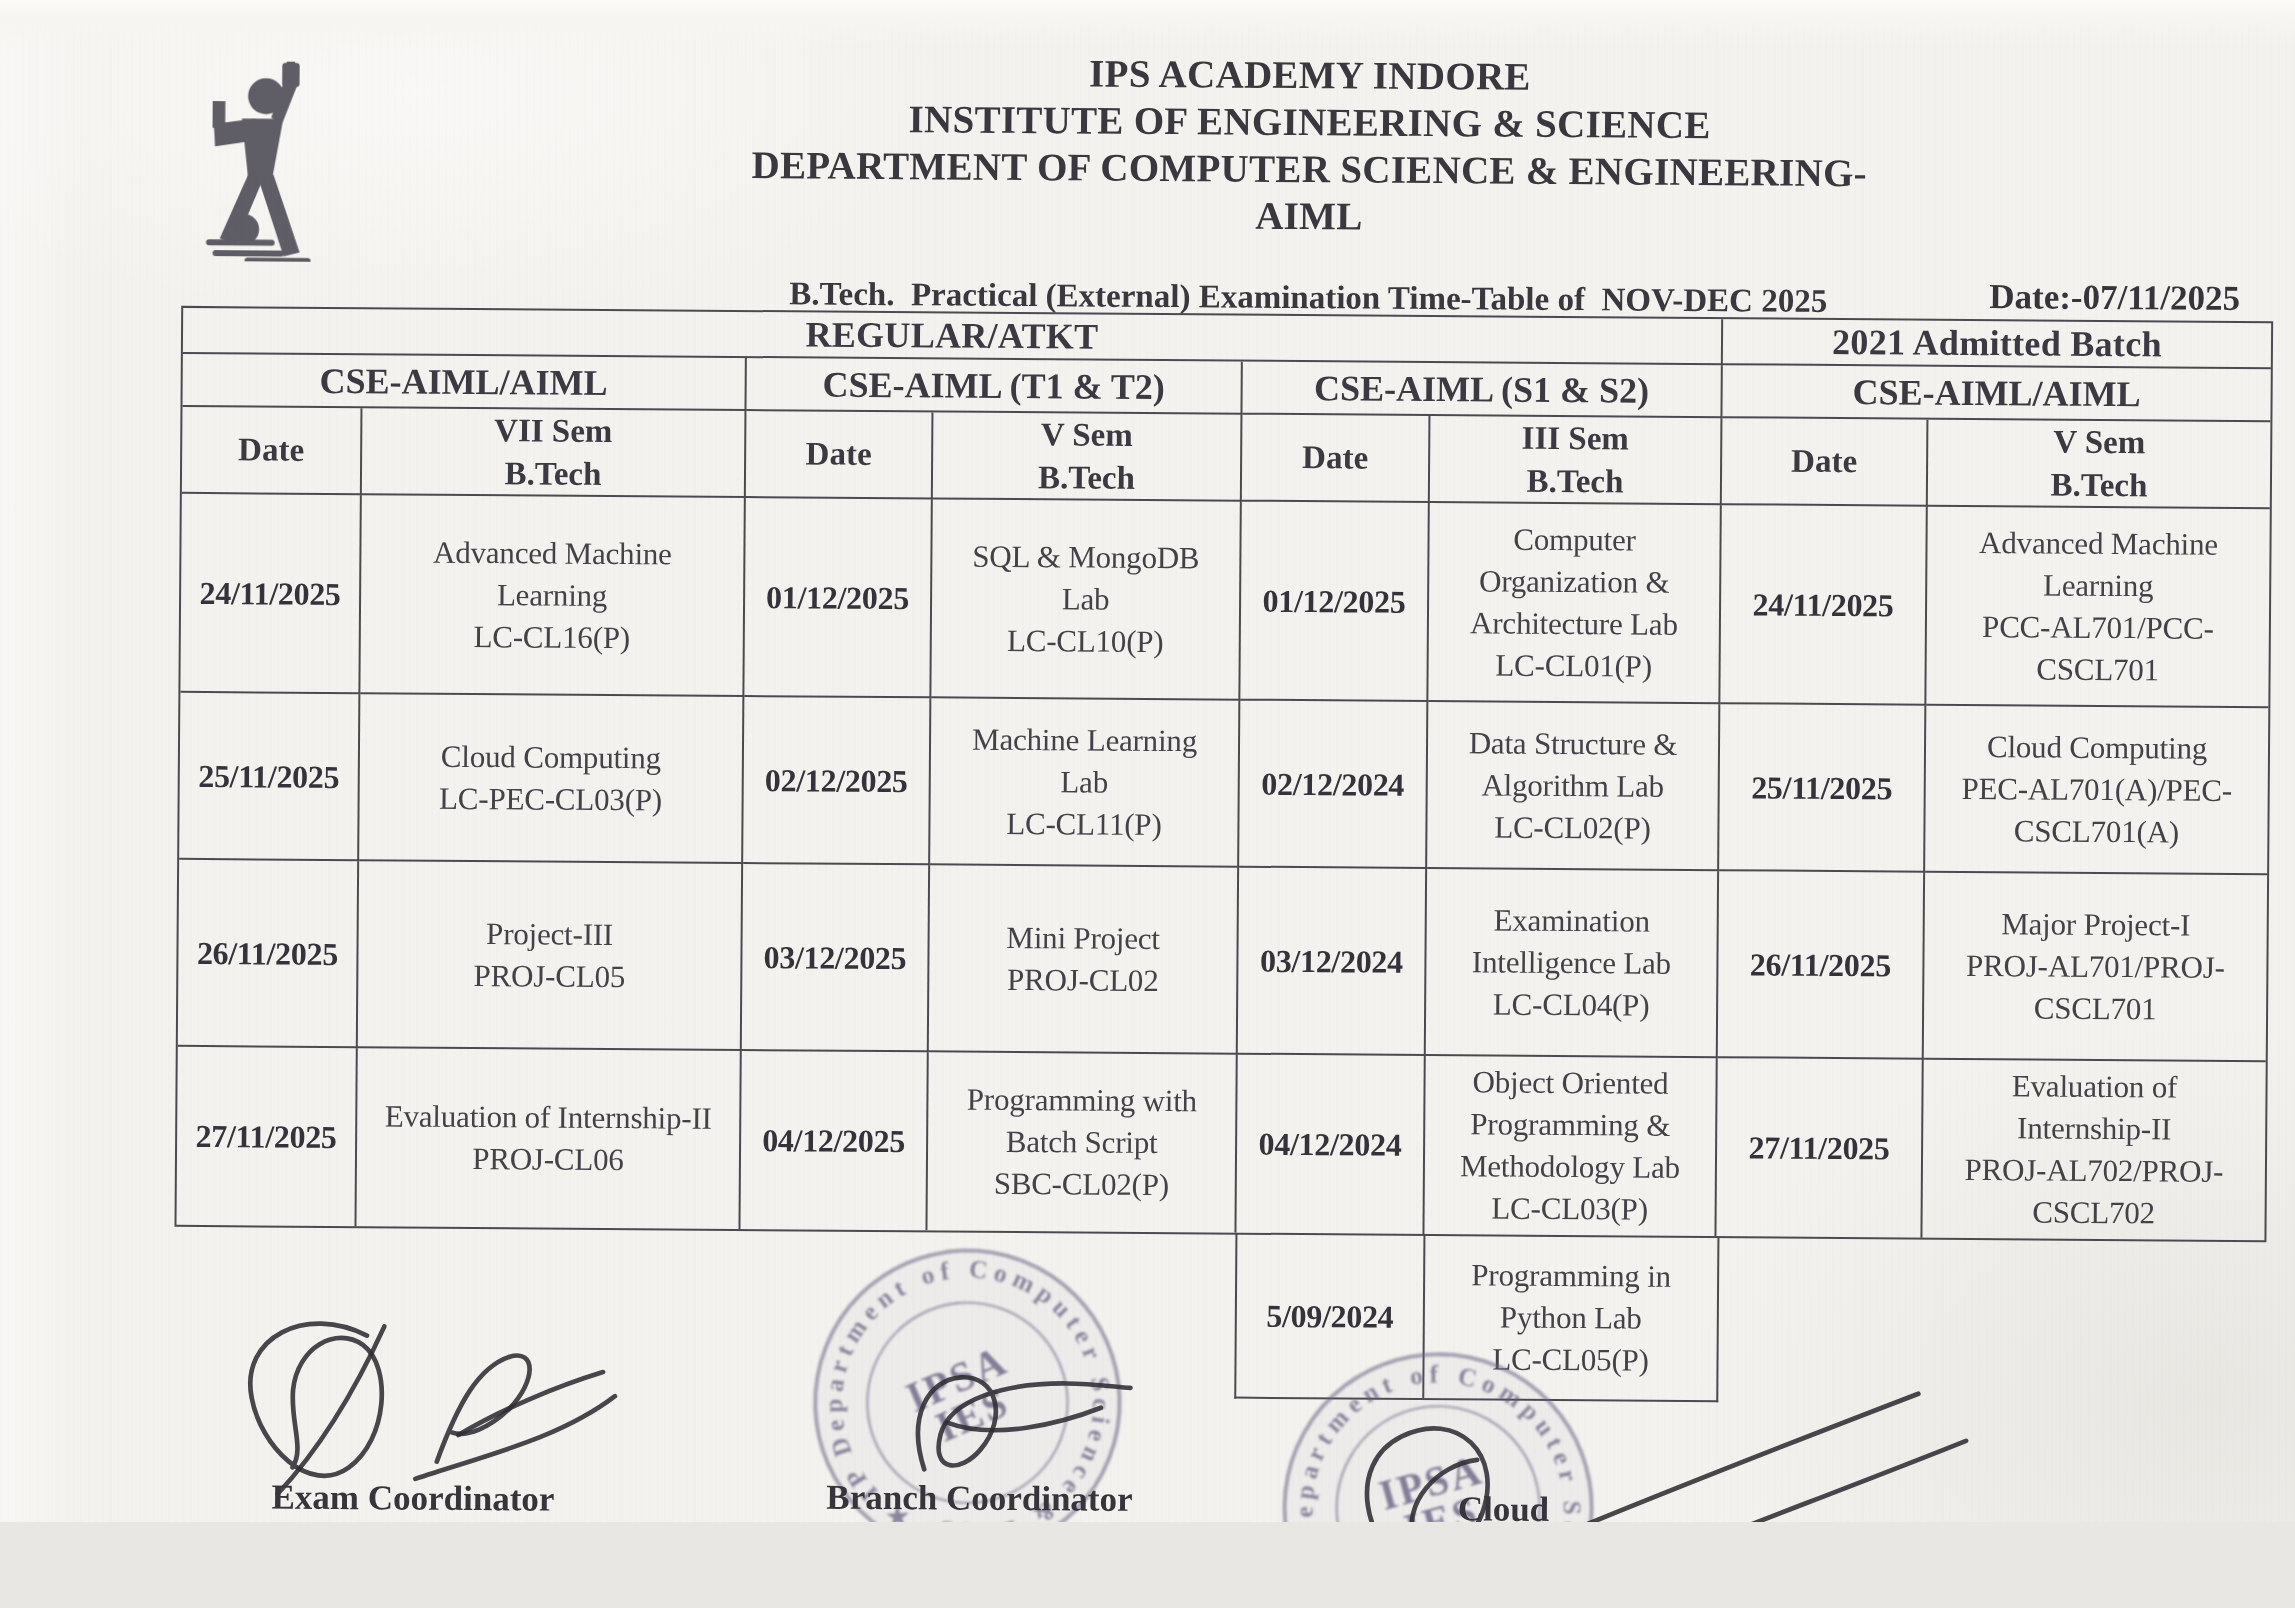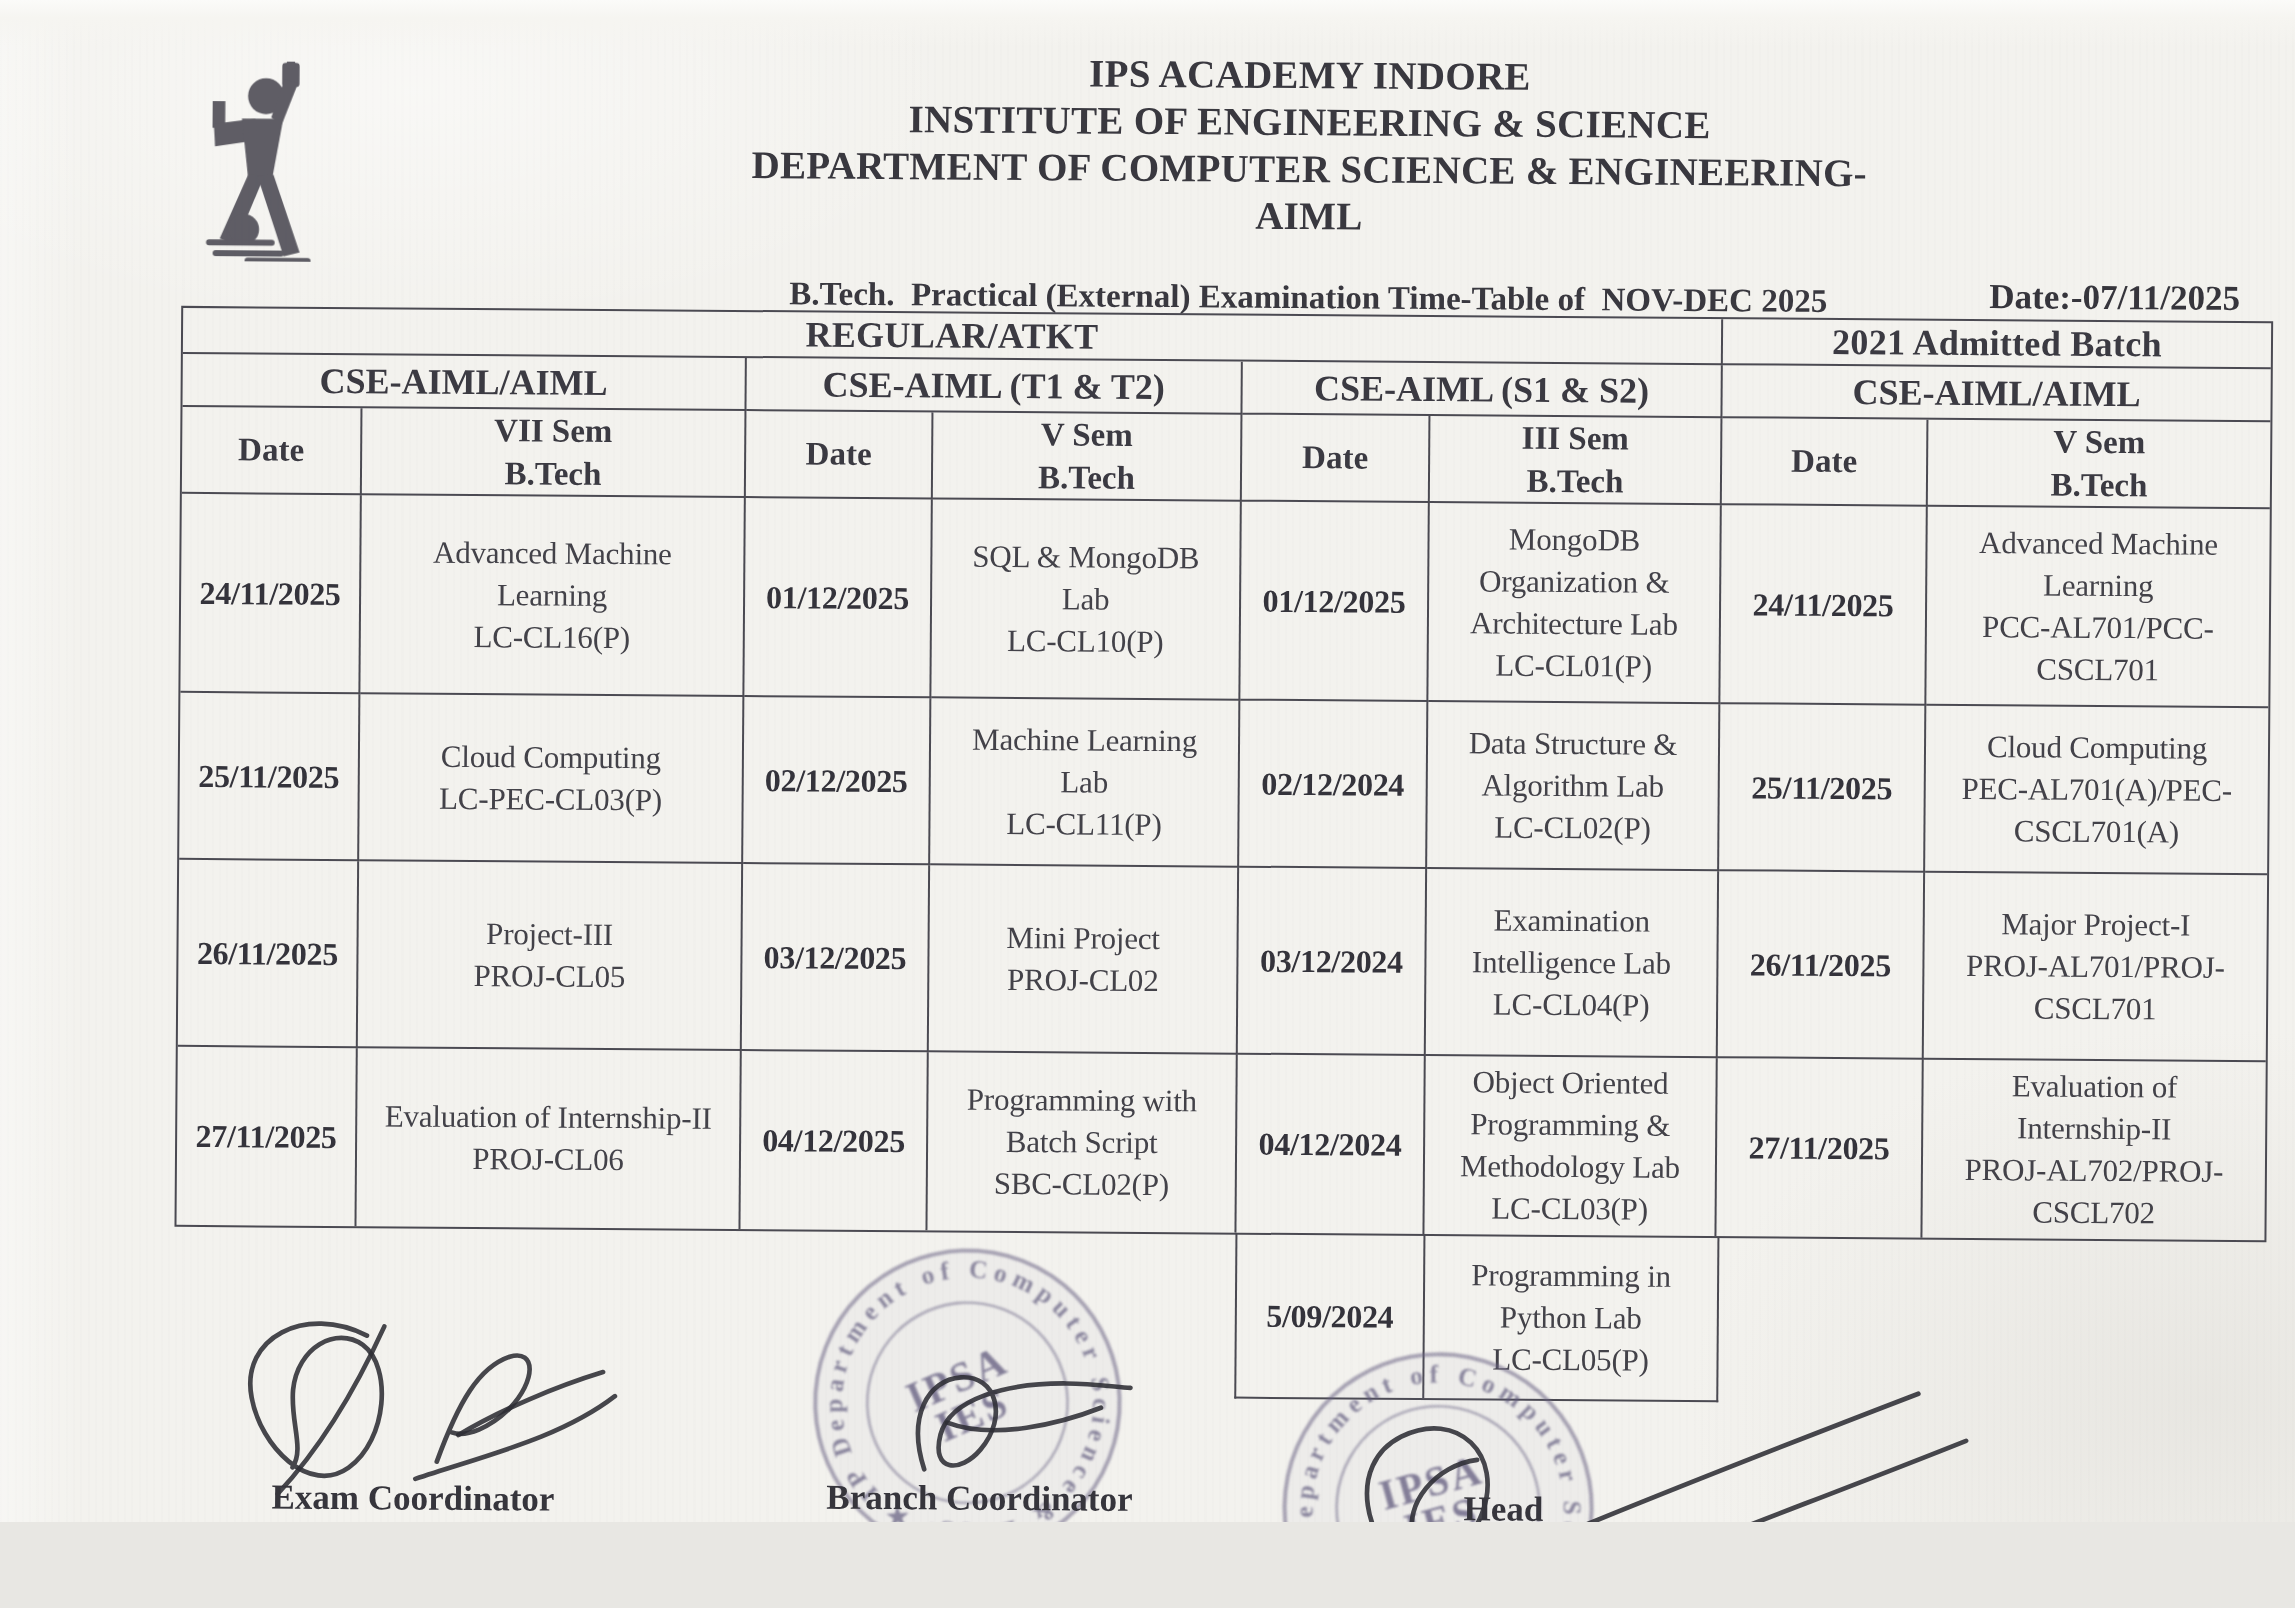--- a/index.html
+++ b/index.html
@@ -142,21 +142,21 @@
         </div>
       <div class="c subj-c">
           <div class="ln">SQL &amp; MongoDB</div>
           <div class="ln">Lab</div>
           <div class="ln">LC-CL10(P)</div>
         </div>
       <div class="c date-c">
           <div class="ln">01/12/2025</div>
         </div>
       <div class="c subj-c">
-          <div class="ln">MongoDB</div>
+          <div class="ln">Computer</div>
           <div class="ln">Organization &amp;</div>
           <div class="ln">Architecture Lab</div>
           <div class="ln">LC-CL01(P)</div>
         </div>
       <div class="c date-c">
           <div class="ln">24/11/2025</div>
         </div>
       <div class="c subj-c nb-r">
           <div class="ln">Advanced Machine</div>
           <div class="ln">Learning</div>
@@ -310,17 +310,17 @@
       <g>
         <path class="sig" d="M 2138,2352 C 2054,2300 2030,2180 2112,2138 C 2196,2096 2266,2164 2234,2252 C 2212,2312 2150,2340 2132,2288 C 2116,2240 2164,2180 2226,2172"></path>
         <path class="sig" d="M 2242,2330 C 2452,2240 2682,2148 2886,2068"></path>
         <path class="sig" d="M 2312,2398 C 2522,2308 2762,2218 2958,2138"></path>
         <path class="sig" d="M 2434,2306 C 2336,2376 2238,2436 2156,2478"></path>
       </g>
     </svg>
 
     <div class="sig-label lbl-exam">Exam Coordinator</div>
     <div class="sig-label lbl-branch">Branch Coordinator</div>
-    <div class="sig-label lbl-head">Head</div>
+    <div class="sig-label lbl-head">Cloud</div>
 
   </div>
 </div>
 
 
 </body></html>

